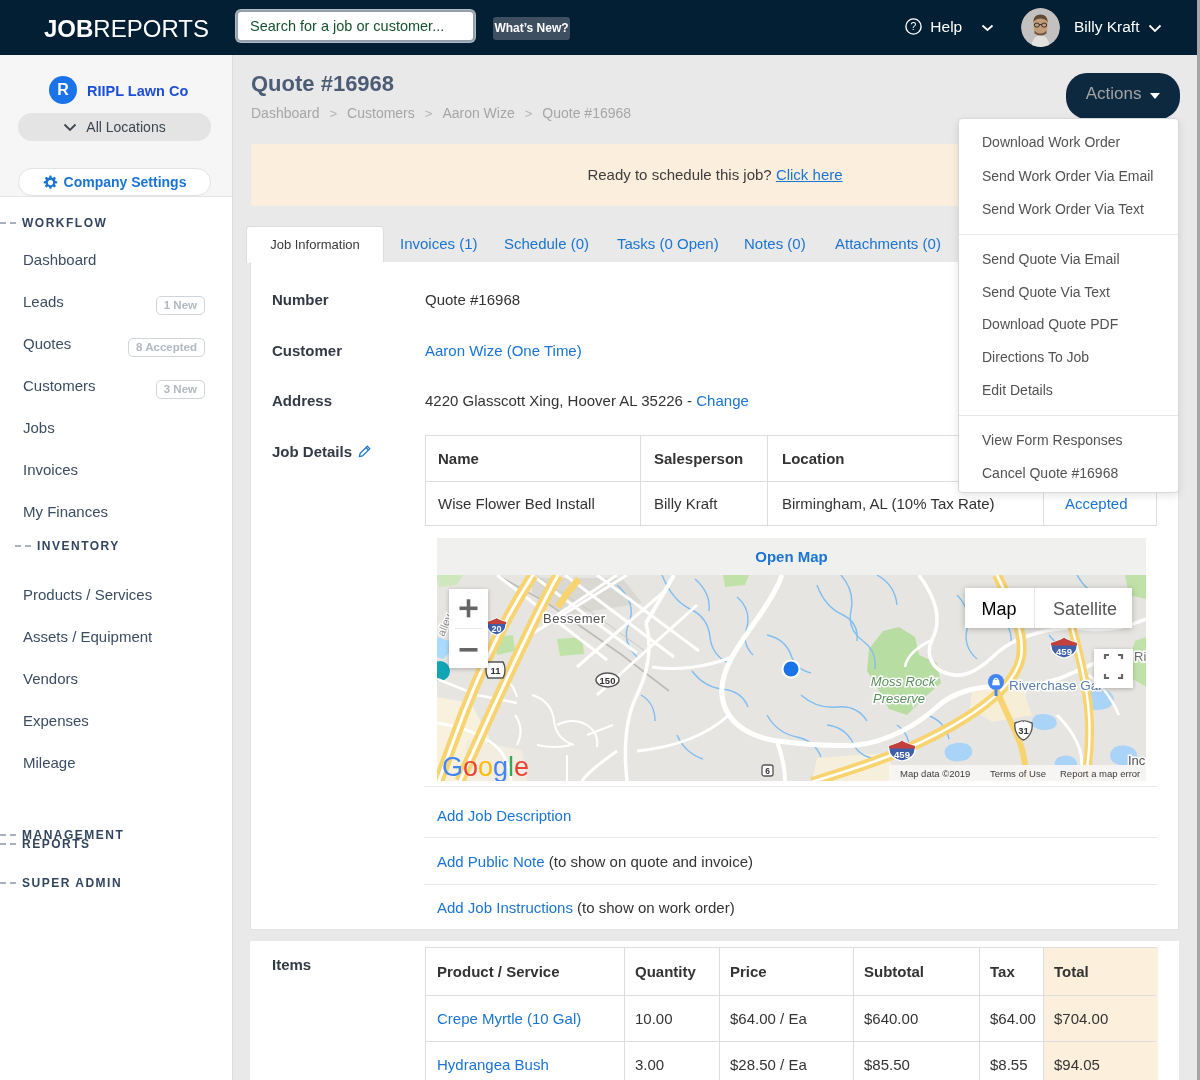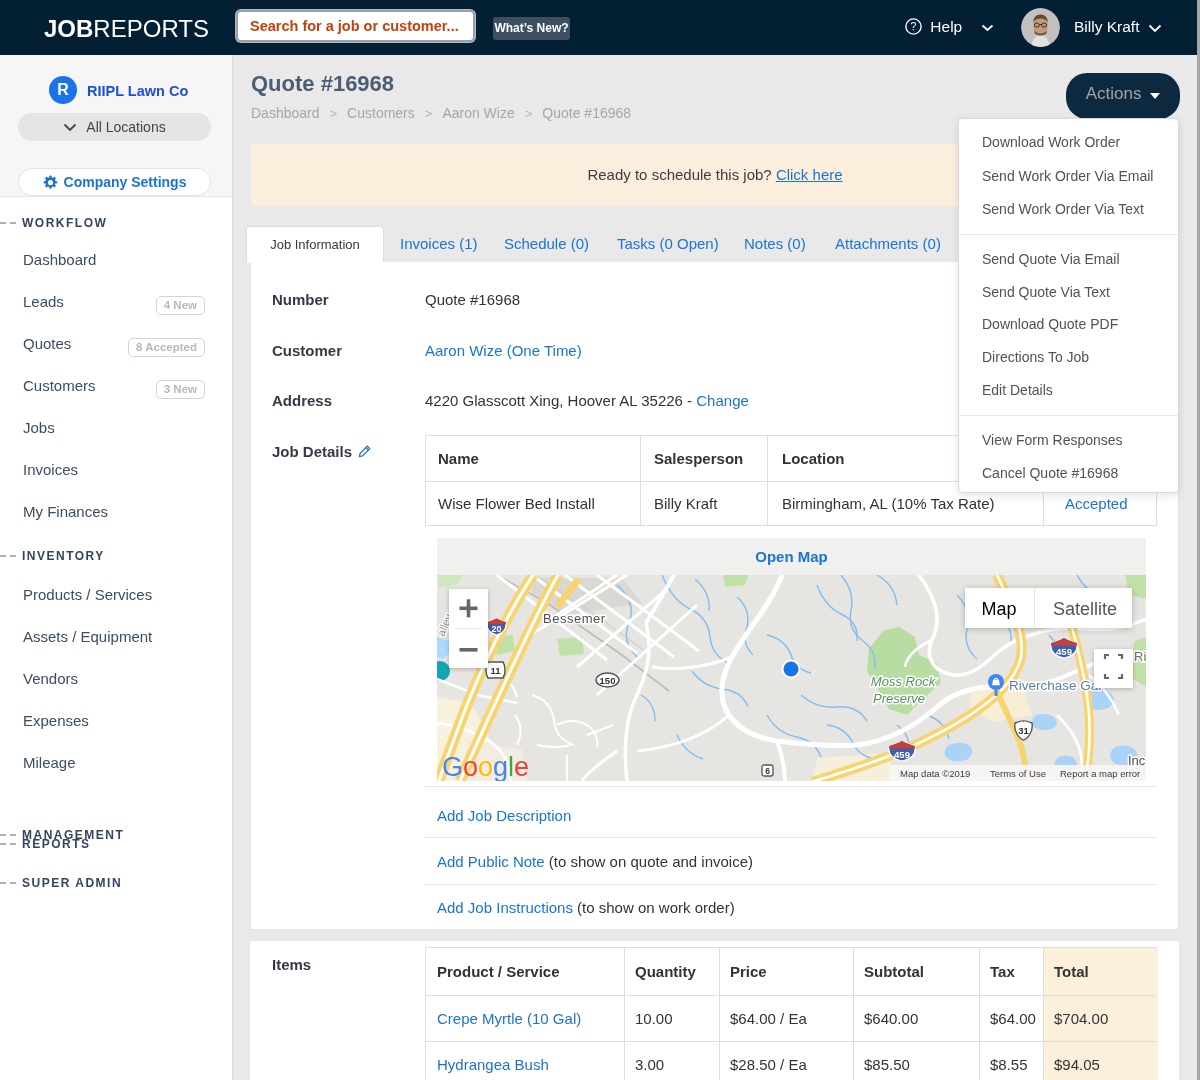--- a/index.html
+++ b/index.html
@@ -6,21 +6,21 @@
 html,body { width:1200px; height:1080px; overflow:hidden; font-family:"Liberation Sans", sans-serif; }
 body { position:relative; background:#e9e9e9; }
 .abs { position:absolute; }
 
 
 #topbar { position:absolute; left:0; top:0; width:1197px; height:55px; background:#021f33; }
 #logo { position:absolute; left:44px; top:15px; font-size:24px; color:#fff; letter-spacing:0px; }
 #logo b { font-weight:700; }
 #logo span { font-weight:300; }
 #search { position:absolute; left:236px; top:10px; width:239px; height:32px; background:#fff; border-radius:5px; border:2px solid #94a0ab; box-shadow: 0 0 0 1px rgba(255,255,255,0.7); }
-#search .ph { position:absolute; left:12px; top:6px; font-size:14.5px; color:#c2410c;font-weight:bold; }
+#search .ph { position:absolute; left:12px; top:6px; font-size:14.5px; color:#14532d; }
 #whatsnew { position:absolute; left:493px; top:17px; width:77px; height:23px; background:#3d4f61; border-radius:3px; color:#fff; font-size:12px; font-weight:700; text-align:center; line-height:22px; }
 #helpwrap { position:absolute; left:905px; top:18px; color:#fff; font-size:15.5px; }
 #billy { position:absolute; left:1074px; top:18px; color:#fff; font-size:15.5px; }
 #avatar { position:absolute; left:1021px; top:8px; width:39px; height:39px; border-radius:50%; overflow:hidden; }
 
 
 #scrollbar { position:absolute; right:0; top:0; width:3px; height:1080px; background:#a6a6a6; }
 
 
 #sidebar { position:absolute; left:0; top:55px; width:233px; height:1025px; background:#fff; border-right:1px solid #dcdcdc; }
@@ -133,29 +133,29 @@
     <div class="pill" id="pill2">
       <svg width="15" height="15" viewBox="0 0 16 16" style="margin-right:6px;">
           <path fill="#1a74d4" d="M8 5.2a2.8 2.8 0 1 0 0 5.6 2.8 2.8 0 0 0 0-5.6zm6.7 3.9l-1.5-.3a5.3 5.3 0 0 1-.5 1.3l.9 1.2a.6.6 0 0 1-.06.8l-.9.9a.6.6 0 0 1-.8.06l-1.2-.9c-.4.2-.85.4-1.3.5l-.2 1.5a.6.6 0 0 1-.6.5h-1.2a.6.6 0 0 1-.6-.5l-.2-1.5a5.3 5.3 0 0 1-1.3-.5l-1.2.9a.6.6 0 0 1-.8-.06l-.9-.9a.6.6 0 0 1-.06-.8l.9-1.2a5.3 5.3 0 0 1-.5-1.3l-1.5.2a.6.6 0 0 1-.5-.6v-1.2a.6.6 0 0 1 .5-.6l1.5-.2c.1-.46.27-.9.5-1.3l-.9-1.2a.6.6 0 0 1 .06-.8l.9-.9a.6.6 0 0 1 .8-.06l1.2.9c.4-.23.84-.4 1.3-.5l.2-1.5a.6.6 0 0 1 .6-.5h1.2a.6.6 0 0 1 .6.5l.2 1.5c.46.1.9.27 1.3.5l1.2-.9a.6.6 0 0 1 .8.06l.9.9a.6.6 0 0 1 .06.8l-.9 1.2c.23.4.4.84.5 1.3l1.5.2a.6.6 0 0 1 .5.6v1.2a.6.6 0 0 1-.5.6z"></path>
         </svg>
       Company Settings
     </div>
   </div>
   <div class="nav-sec" style="top:161px;">WORKFLOW</div>
   <div class="nav-item" style="top:196px;">Dashboard</div>
   <div class="nav-item" style="top:238px;">Leads</div>
-    <div class="badge" style="top:241px;">4 New</div>
+    <div class="badge" style="top:241px;">1 New</div>
   <div class="nav-item" style="top:280px;">Quotes</div>
     <div class="badge" style="top:283px;">8 Accepted</div>
   <div class="nav-item" style="top:322px;">Customers</div>
     <div class="badge" style="top:325px;">3 New</div>
   <div class="nav-item" style="top:364px;">Jobs</div>
   <div class="nav-item" style="top:406px;">Invoices</div>
   <div class="nav-item" style="top:448px;">My Finances</div>
-  <div class="nav-sec" style="top:494px;">INVENTORY</div>
+  <div class="nav-sec" style="top:484px;margin-left:15px;">INVENTORY</div>
   <div class="nav-item" style="top:531px;">Products / Services</div>
   <div class="nav-item" style="top:573px;">Assets / Equipment</div>
   <div class="nav-item" style="top:615px;">Vendors</div>
   <div class="nav-item" style="top:657px;">Expenses</div>
   <div class="nav-item" style="top:699px;">Mileage</div>
   <div class="nav-sec" style="top:773px;text-align:right;">MANAGEMENT</div>
   <div class="nav-sec" style="top:782px;">REPORTS</div>
   <div class="nav-sec" style="top:821px;">SUPER ADMIN</div>
 </div>
 

